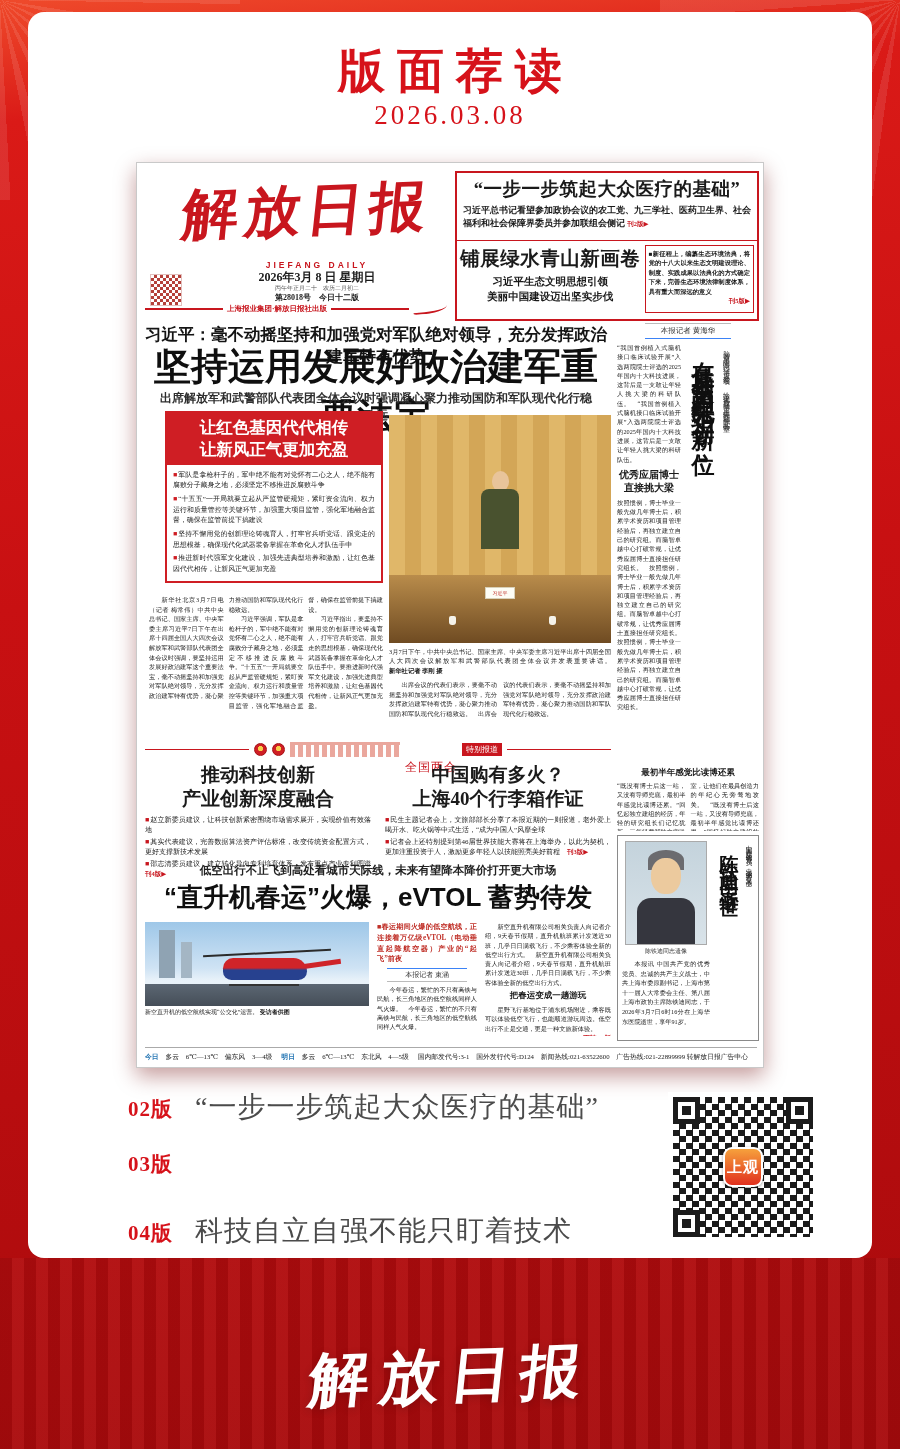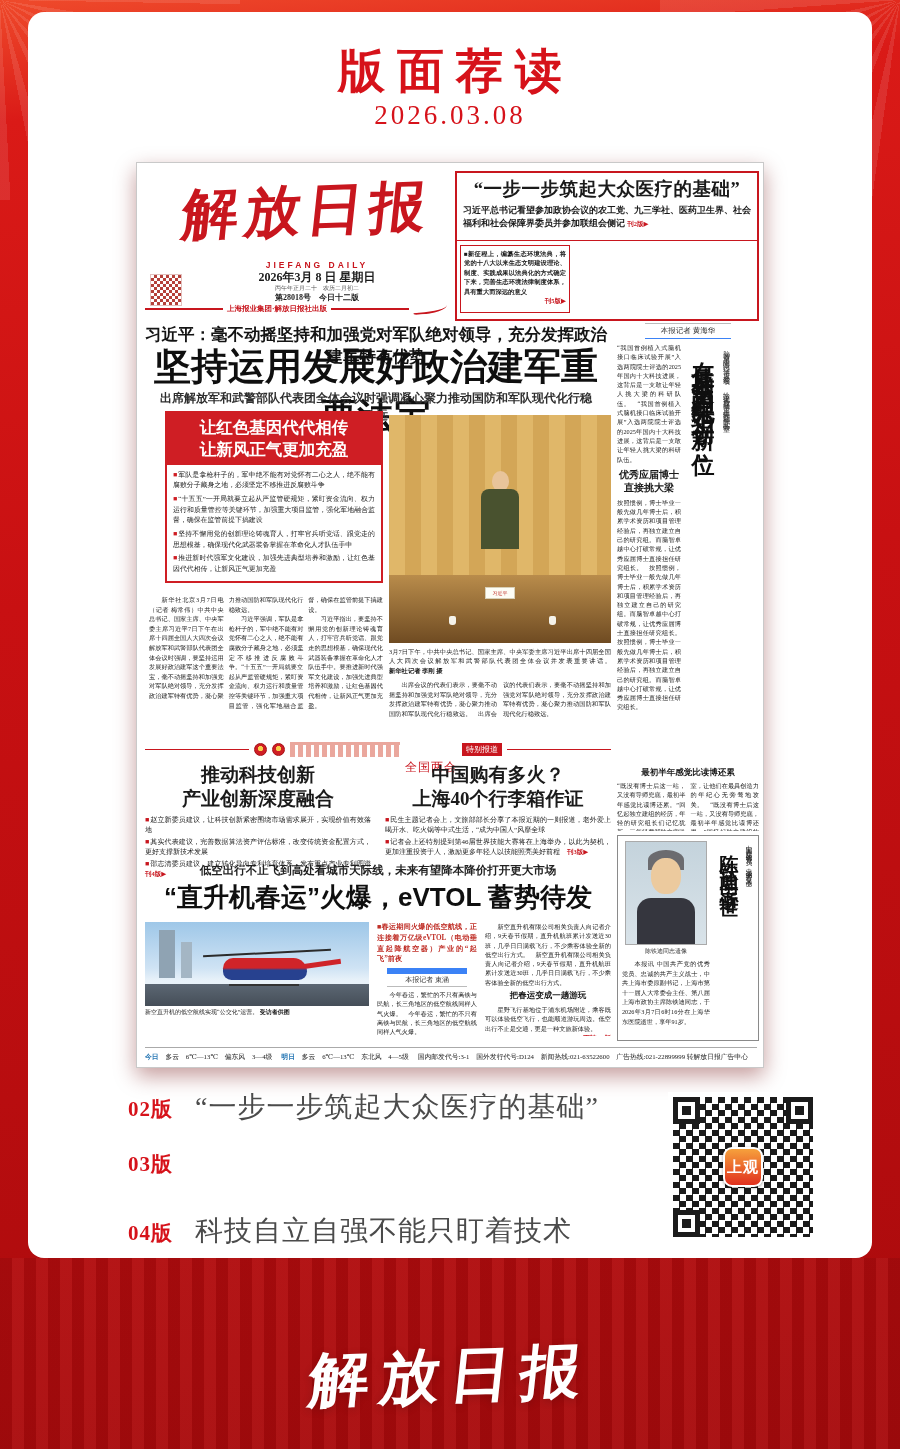--- a/index.html
+++ b/index.html
@@ -169,21 +169,21 @@
   .ev-bldg2 { position:absolute; left:36px; top:20px; width:11px; height:36px; background:#a4b6c4; }
   .heli-body { position:absolute; left:78px; top:36px; width:84px; height:22px; border-radius:12px 16px 10px 10px;
     background:linear-gradient(#cf2429 45%,#27418f 55%); }
   .heli-tail { position:absolute; left:150px; top:40px; width:46px; height:5px; background:#cf2429; transform:rotate(-8deg); }
   .heli-rotor { position:absolute; left:58px; top:30px; width:128px; height:2px; background:#2b2b2b; transform:rotate(-3deg); }
   .heli-skid { position:absolute; left:84px; top:62px; width:70px; height:2px; background:#333; }
   .ev-caption { font-size:6px; line-height:1.5; text-align:justify; margin-top:2px; color:#222; }
   .ev-mid { width:100px; }
   .ev-intro { font-size:7.2px; font-weight:bold; color:#c03028; line-height:1.5; text-align:justify; }
   .ev-byline { font-size:7px; text-align:center; margin:3px 10px; padding:1px 0;
-    border-top:6px solid #3b82f6; border-bottom:1px solid #bbb; color:#333; }
+    border-top:1px solid #3b82f6; border-bottom:1px solid #bbb; color:#333; }
   .ev-b { font-size:6.2px; line-height:1.5; text-align:justify; text-indent:2em; }
   .ev-right { flex:1; overflow:hidden; }
   .ev-pull { font-size:8.5px; font-weight:bold; text-align:center; margin:3px 0; }
   .ev-jump { display:block; text-align:right; }
 
   .strip { position:absolute; left:8px; top:884px; width:612px; border-top:1px solid #aaa;
     padding-top:4px; font-size:6.8px; display:flex; gap:9px; white-space:nowrap; overflow:hidden; color:#222; }
   .strip b { color:#2878b5; font-weight:bold; }
 
   
@@ -235,20 +235,27 @@
 
     <div class="topbox">
       <div class="topbox-medical">
         <div class="medical-headline">“一步一步筑起大众医疗的基础”</div>
         <div class="medical-sub">
           <span>习近平总书记看望参加政协会议的农工党、九三学社、医药卫生界、社会福利和社会保障界委员并参加联组会侧记</span>
           <span class="ref">刊2版▶</span>
         </div>
       </div>
       <div class="topbox-eco">
+        <div class="eco-main">
+          <div class="eco-headline">铺展绿水青山新画卷</div>
+          <div class="eco-sub">
+            <div>习近平生态文明思想引领</div>
+            <div>美丽中国建设迈出坚实步伐</div>
+          </div>
+        </div>
         <div class="eco-note">
           <span>■新征程上，编纂生态环境法典，将党的十八大以来生态文明建设理论、制度、实践成果以法典化的方式确定下来，完善生态环境法律制度体系，具有重大而深远的意义</span>
           <span class="ref">刊5版▶</span>
         </div>
       </div>
     </div>
 
     <div class="lead-kicker">习近平：毫不动摇坚持和加强党对军队绝对领导，充分发挥政治建军特有优势</div>
     <div class="lead-headline">坚持运用发展好政治建军重要法宝</div>
     <div class="lead-deck">出席解放军和武警部队代表团全体会议时强调凝心聚力推动国防和军队现代化行稳致远</div>

